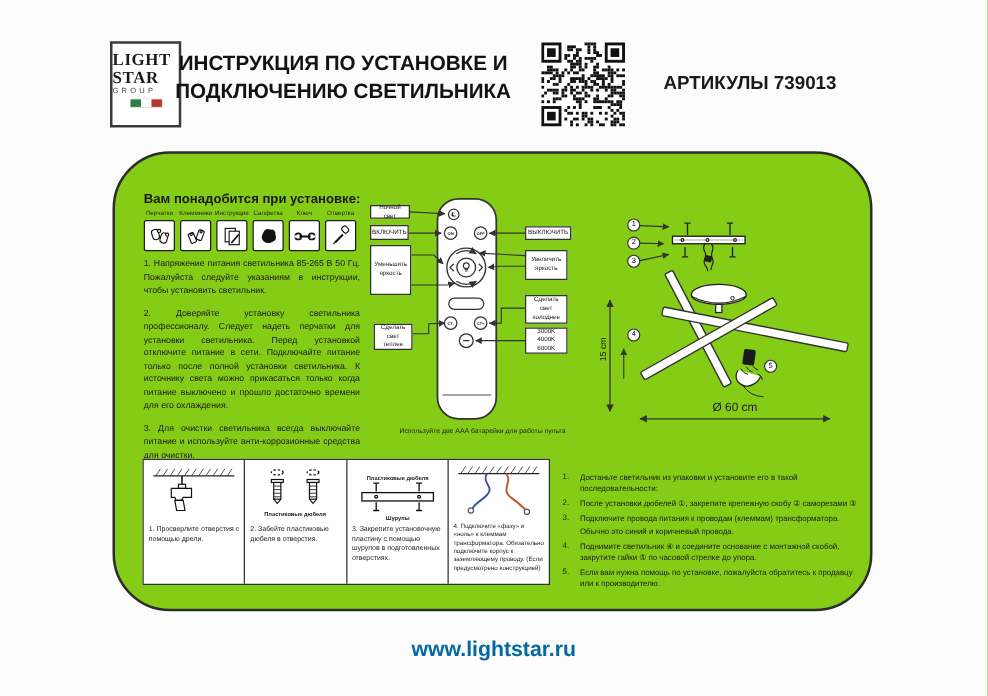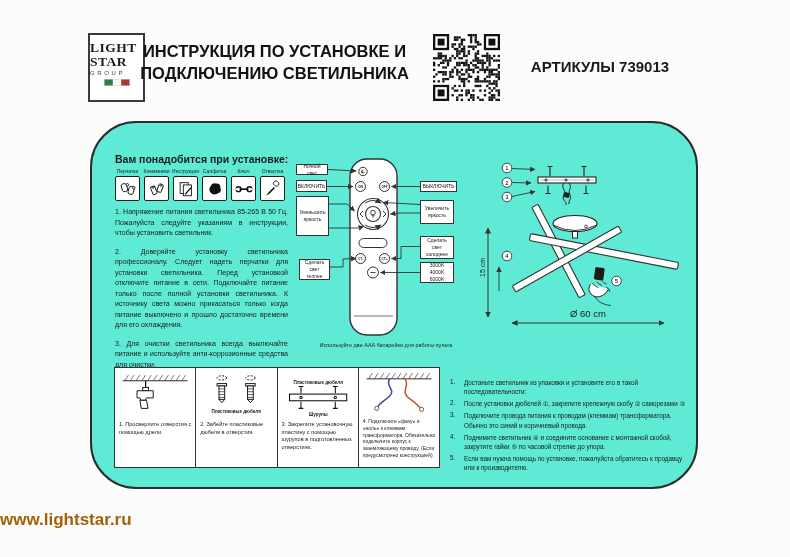--- a/index.html
+++ b/index.html
@@ -12,55 +12,55 @@
   .logo-word{font-family:"Liberation Serif",serif;font-weight:bold;font-size:13.5px;line-height:1.0;letter-spacing:.5px}
   .logo-group{font-size:6px;letter-spacing:2.6px;color:#444;margin-top:2px}
   .logo-flag{display:block;margin:3px auto 0}
   .title{left:127px;top:41px;width:295px;text-align:center;font-weight:bold;font-size:16.5px;line-height:1.32;color:#121212}
   .qr{left:433px;top:33px}
   .series{left:505px;top:51px;width:190px;text-align:center}
   .series-1{font-size:11.5px;font-weight:bold;letter-spacing:.3px}
   .series-2{font-size:15px;font-weight:bold;margin-top:7px}
 
   
-  .main-box{left:90px;top:121px;width:608px;height:368px;border:2px solid #2c2c2c;border-radius:46px;background:#5eead4}
+  .main-box{left:90px;top:121px;width:608px;height:368px;border:2px solid #2c2c2c;border-radius:46px;background:#84cc16}
 
   
   .tools-heading{left:23px;top:30px;font-size:10.5px;font-weight:bold}
   .tools-row{left:22px;top:45px;display:flex;gap:2px}
   .tool{width:27px;text-align:center}
   .tool-label{font-size:5px;height:8px;white-space:nowrap;color:#222}
   .tool-box{width:25px;height:25px;border:1.5px solid #1f1f1f;border-radius:2px;display:flex;align-items:center;justify-content:center;background:#fff;margin:0 auto}
   .notes{left:23px;top:84px;width:173px}
   .notes p{font-size:7px;line-height:1.5;text-align:justify;margin-bottom:8px}
 
   
   .remote-area{left:200px;top:23px;width:188px;height:215px}
   .rlabel{position:absolute;border:1px solid #333;background:#fff;display:flex;align-items:center;justify-content:center;text-align:center;font-size:5px;line-height:1.35;padding:1px}
   .remote-caption{position:absolute;left:0;right:0;top:196px;text-align:center;font-size:5.5px;color:#222}
 
   
-  .fixture-area{left:388px;top:12px;width:214px;height:212px}
+  .fixture-area{left:388px;top:24px;width:214px;height:212px}
 
   
   .panels{left:22px;top:244px;width:326px;height:101px;border:1px solid #333;display:flex;background:#fff}
   .panel{flex:1;border-right:1px solid #333;position:relative;padding:2px}
   .panel:last-child{border-right:none}
   .panel-caption{position:absolute;left:4px;right:3px;top:53px;font-size:5.6px;line-height:1.35;color:#222}
   .panel-caption.small{font-size:5px;top:50px}
 
   
   .steps{left:356px;top:246px;width:242px}
   .steps-heading{font-size:11.5px;font-weight:bold;letter-spacing:.4px}
   .steps-list{margin-top:9px}
   .step-row{display:flex;margin-bottom:3px}
   .step-num{width:16px;font-size:6.3px;padding-left:2px}
   .step-text{flex:1;font-size:6.3px;line-height:1.45}
 
-  .footer{left:0;right:0;top:510px;text-align:left;font-size:17px;font-weight:bold;color:#a16207}
+  .footer{left:0;right:0;top:510px;text-align:center;font-size:17px;font-weight:bold;color:#0369a1}
 
   svg text{font-family:"Liberation Sans",sans-serif}
 </style>
 </head>
 <body>
 
 <div>
 
   <div class="abs logo">
     <div class="logo-word">LIGHT</div>

